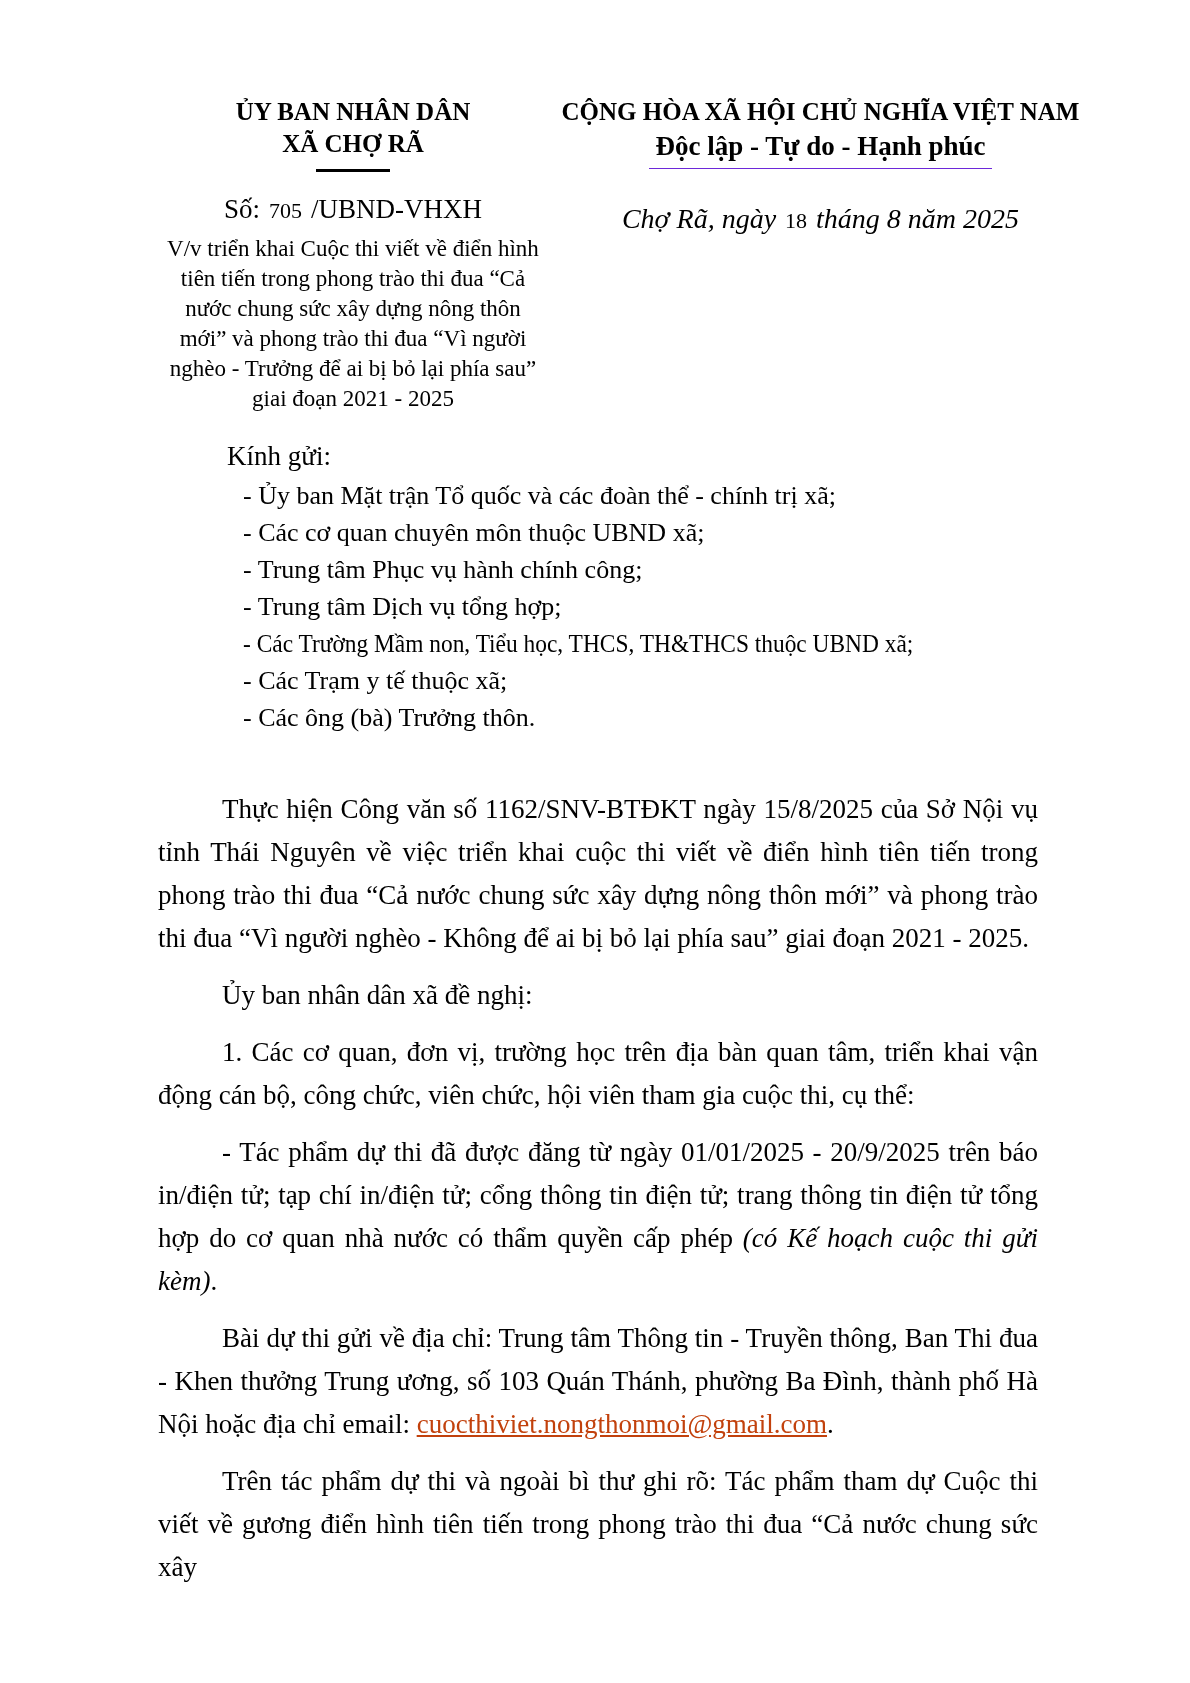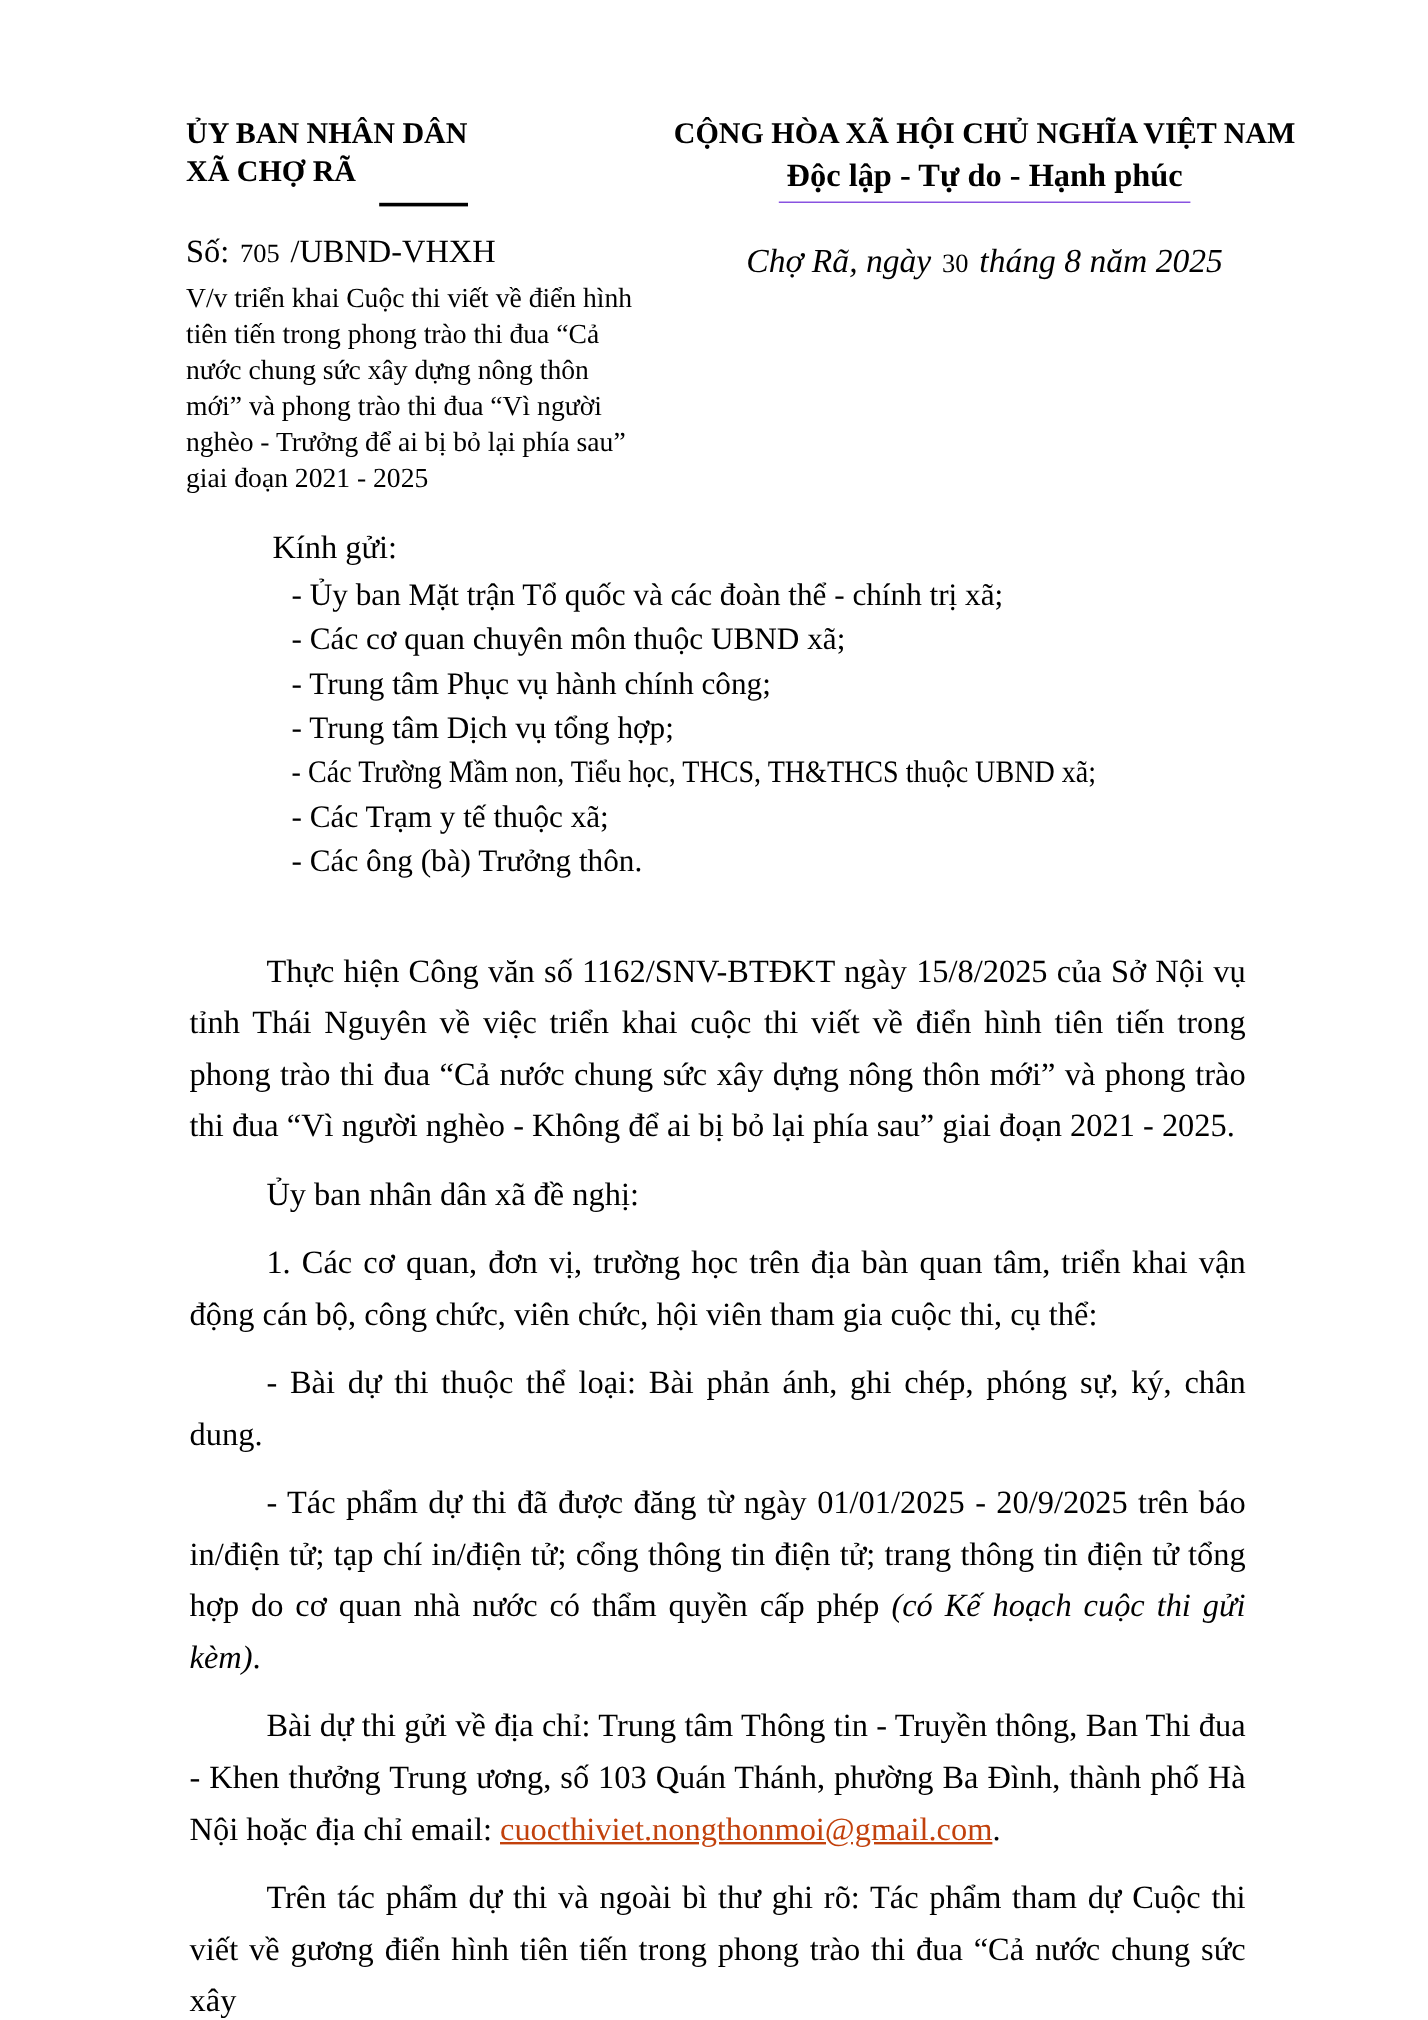--- a/index.html
+++ b/index.html
@@ -8,21 +8,21 @@
     width:1190px; height:1683px;
     margin:0 auto;
     background:#ffffff;
     color:#000;
     font-family:"Liberation Serif","DejaVu Serif",serif;
     overflow:hidden;
     box-sizing:border-box;
   }
   
   .header { display:flex; padding:96px 100px 0 155px; }
-  .h-left  { width:396px; flex:none; }
+  .h-left  { width:396px; flex:none; text-align:center; }
   .h-right { flex:1; text-align:center; }
 
   .org-line { font-weight:bold; font-size:25px; line-height:32px; white-space:nowrap; }
   .org-rule { width:74px; height:3px; background:#000; margin:9px auto 0; }
 
   .doc-number { margin-top:22px; font-size:27px; white-space:nowrap; }
   .filled-number { font-size:22px; font-style:normal; padding:0 9px; }
 
   .subject { margin-top:9px; font-size:23px; line-height:30px; }
   .subject div { white-space:nowrap; }
@@ -68,21 +68,21 @@
         <div>nghèo - Trưởng để ai bị bỏ lại phía sau”</div>
         <div>giai đoạn 2021 - 2025</div>
       </div>
     </div>
     <div class="h-right">
       <div class="nat-line1">CỘNG HÒA XÃ HỘI CHỦ NGHĨA VIỆT NAM</div>
       <div class="nat-line2">
         <span class="underlined">Độc lập - Tự do - Hạnh phúc</span>
       </div>
       <div class="dateline">
-        <span>Chợ Rã, ngày</span><span class="filled-number">30</span><span>tháng 8 năm 2025</span>
+        <span>Chợ Rã, ngày</span><span class="filled-number">18</span><span>tháng 8 năm 2025</span>
       </div>
     </div>
   </div>
 
   <div class="recipients">
     <div class="kinhgui">Kính gửi:</div>
     <div class="rec-list">
       <div class="rec-item">- Ủy ban Mặt trận Tổ quốc và các đoàn thể - chính trị xã;</div>
       <div class="rec-item">- Các cơ quan chuyên môn thuộc UBND xã;</div>
       <div class="rec-item">- Trung tâm Phục vụ hành chính công;</div>
@@ -90,19 +90,18 @@
       <div class="rec-item condensed">- Các Trường Mầm non, Tiểu học, THCS, TH&amp;THCS thuộc UBND xã;</div>
       <div class="rec-item">- Các Trạm y tế thuộc xã;</div>
       <div class="rec-item">- Các ông (bà) Trưởng thôn.</div>
     </div>
   </div>
 
   <div class="body">
     <p>Thực hiện Công văn số 1162/SNV-BTĐKT ngày 15/8/2025 của Sở Nội vụ tỉnh Thái Nguyên về việc triển khai cuộc thi viết về điển hình tiên tiến trong phong trào thi đua “Cả nước chung sức xây dựng nông thôn mới” và phong trào thi đua “Vì người nghèo - Không để ai bị bỏ lại phía sau” giai đoạn 2021 - 2025.</p>
     <p>Ủy ban nhân dân xã đề nghị:</p>
     <p>1. Các cơ quan, đơn vị, trường học trên địa bàn quan tâm, triển khai vận động cán bộ, công chức, viên chức, hội viên tham gia cuộc thi, cụ thể:</p>
-    <p>- Bài dự thi thuộc thể loại: Bài phản ánh, ghi chép, phóng sự, ký, chân dung.</p>
     <p><span>- Tác phẩm dự thi đã được đăng từ ngày 01/01/2025 - 20/9/2025 trên báo in/điện tử; tạp chí in/điện tử; cổng thông tin điện tử; trang thông tin điện tử tổng hợp do cơ quan nhà nước có thẩm quyền cấp phép </span><span class="it">(có Kế hoạch cuộc thi gửi kèm)</span><span>.</span></p>
     <p><span>Bài dự thi gửi về địa chỉ: Trung tâm Thông tin - Truyền thông, Ban Thi đua - Khen thưởng Trung ương, số 103 Quán Thánh, phường Ba Đình, thành phố Hà Nội hoặc địa chỉ email: </span><a class="email-link">cuocthiviet.nongthonmoi@gmail.com</a><span>.</span></p>
     <p class="cont">Trên tác phẩm dự thi và ngoài bì thư ghi rõ: Tác phẩm tham dự Cuộc thi viết về gương điển hình tiên tiến trong phong trào thi đua “Cả nước chung sức xây</p>
   </div>
 
 </div>
 
 </body></html>

